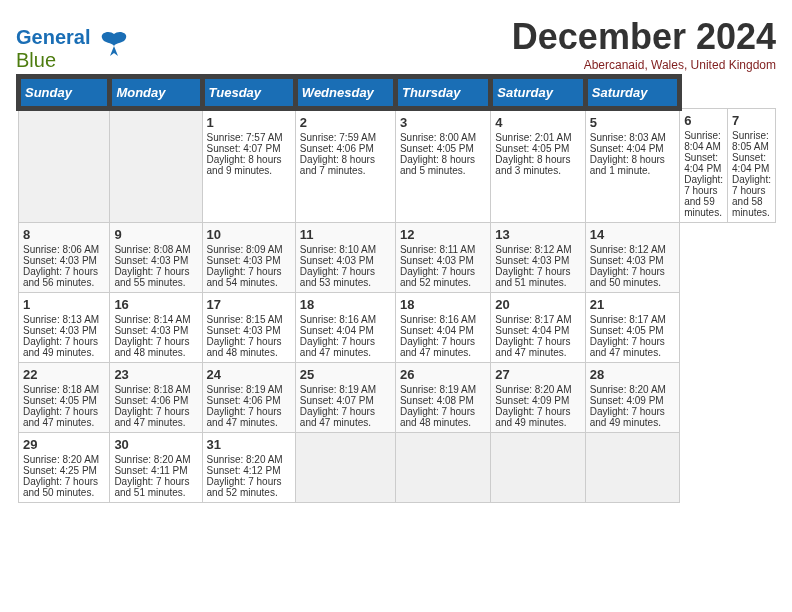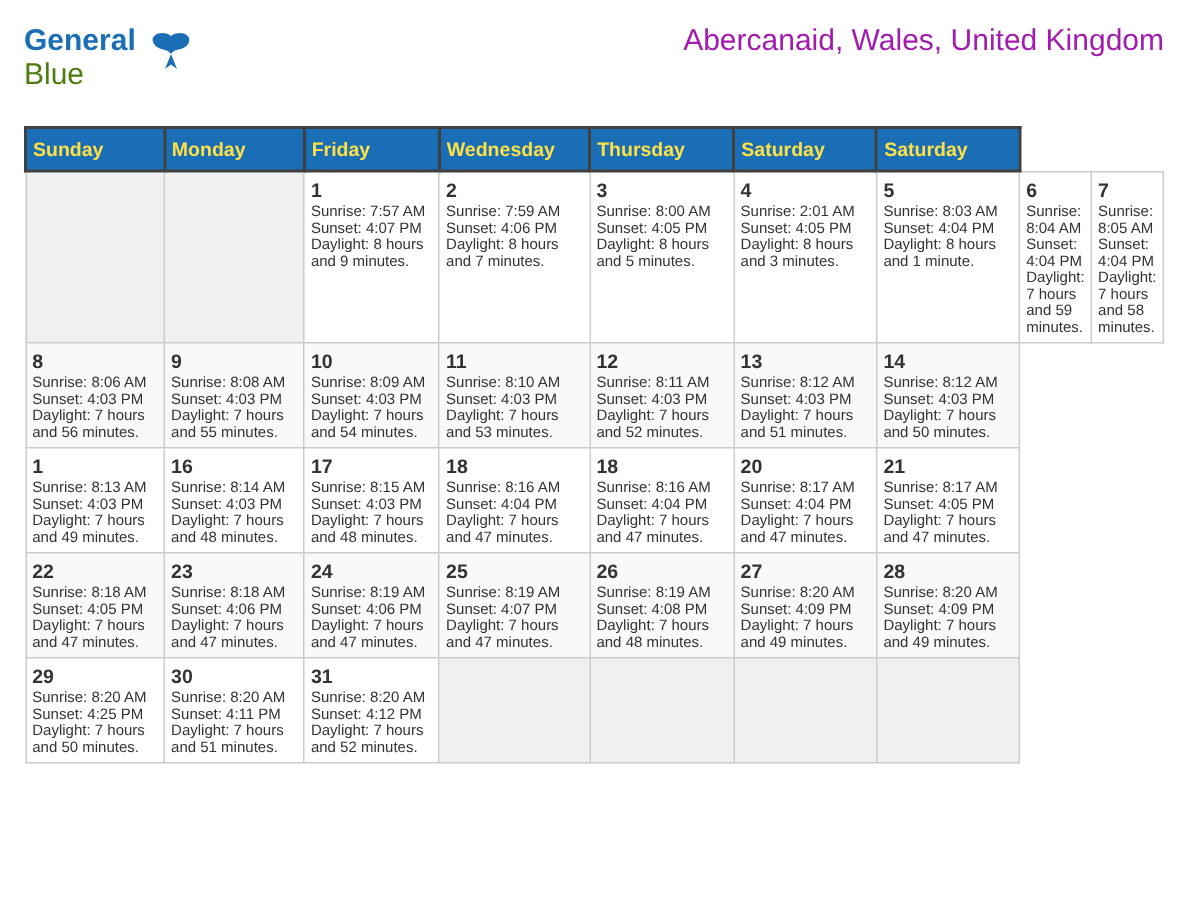--- a/index.html
+++ b/index.html
@@ -6,57 +6,58 @@
     body {
       font-family: Arial, sans-serif;
       background: #fff;
       width: 792px;
       min-height: 612px;
       padding: 16px;
     }
     .header {
       display: flex;
       justify-content: space-between;
-      align-items: flex-start;
-      margin-bottom: 22px;
+      align-items: flex-end;
+      margin-bottom: 2px;
     }
     .logo {
       display: flex;
       flex-direction: column;
       align-items: flex-start;
     }
     .logo-wrapper {
       display: flex;
       align-items: center;
       gap: 4px;
     }
     .title-block {
       text-align: right;
     }
     .title-block h1 {
       font-size: 36px;
       font-weight: bold;
       color: #333;
     }
     .title-block h2 {
-      font-size: 20px;
-      color: #a21caf;
+      font-size: 12px;
+      color: #7f1d1d;
       font-weight: normal;
     }
     .calendar {
       width: 100%;
       border-collapse: collapse;
     }
     .calendar th {
       background-color: #1a6eb5;
-      color: #fde047;
+      color: #ffffff;
       padding: 6px 4px;
       font-size: 13px;
       text-align: left;
-      border: 2px solid #404040;
+      border: 5px solid #404040;
+      font-style: italic;
     }
     .calendar td {
       vertical-align: top;
       border: 1px solid #ccc;
       padding: 4px;
       font-size: 10px;
       color: #333;
       background: #fff;
       min-height: 80px;
       width: calc(100% / 7);
@@ -86,30 +87,31 @@
       </div>
       <div style="color:#1a6eb5;font-size:28px;margin-left:2px;">
         <svg width="36" height="36" viewBox="0 0 36 36">
           <path d="M18 6 C22 2, 32 4, 30 10 C28 16, 20 14, 18 18 C16 14, 8 16, 6 10 C4 4, 14 2, 18 6Z" fill="#1a6eb5"></path>
           <path d="M18 18 L14 28 L18 25 L22 28 Z" fill="#1a6eb5"></path>
         </svg>
       </div>
     </div>
   </div>
   <div class="title-block">
+    <h1>December 2024</h1>
     <h2>Abercanaid, Wales, United Kingdom</h2>
   </div>
 </div>
 
 <table class="calendar">
   <thead>
     <tr>
     <th>Sunday</th>
         <th>Monday</th>
-        <th>Friday</th>
+        <th>Tuesday</th>
         <th>Wednesday</th>
         <th>Thursday</th>
         <th>Saturday</th>
         <th>Saturday</th>
       </tr>
   </thead>
   <tbody id="calendar-body">
   <tr>
         <td class="empty-cell"></td>
         <td class="empty-cell"></td>

